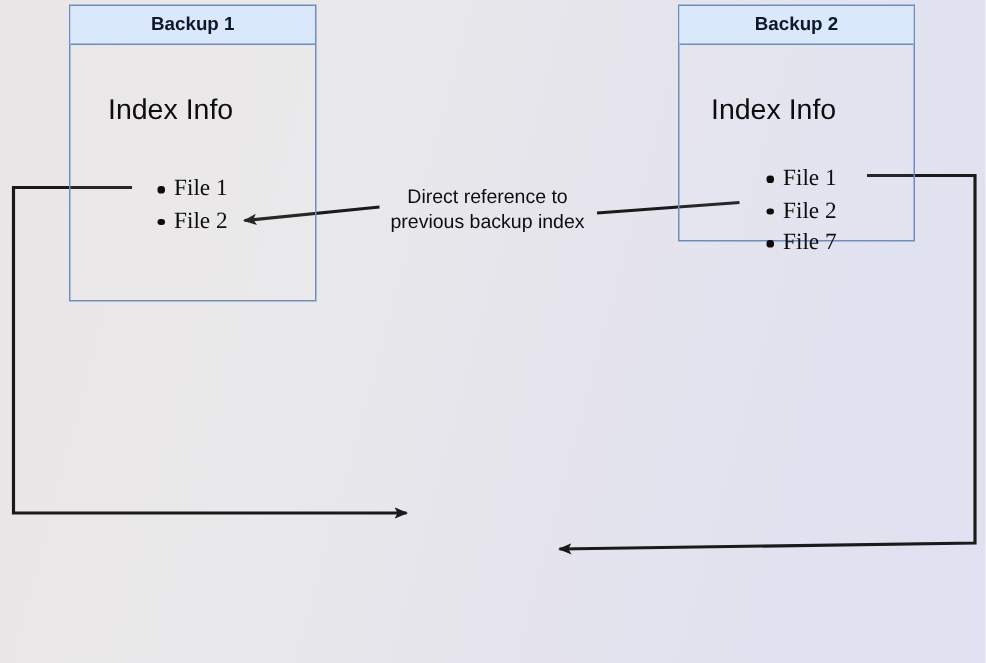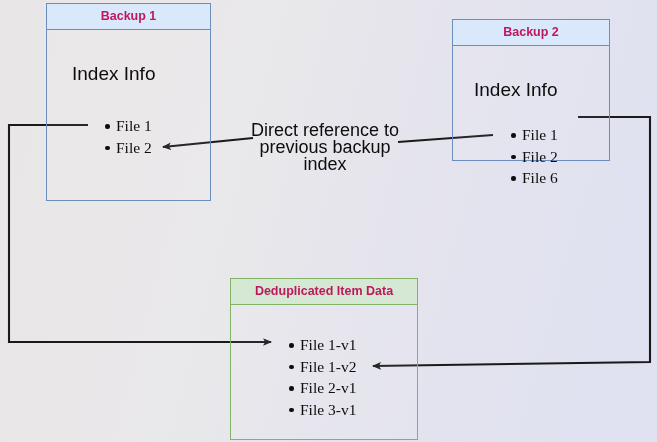--- a/index.html
+++ b/index.html
@@ -46,21 +46,21 @@
     background: rgba(255,255,255,0.06);
   }
   .dbox-header {
     box-sizing: border-box;
     width: 100%;
     height: 26px;
     line-height: 24px;
     text-align: center;
     font-size: 12.5px;
     font-weight: bold;
-    color: #be185d;
+    color: #0f172a;
     border-bottom-width: 1.4px;
     border-bottom-style: solid;
   }
   .dbox-body {
     position: relative;
     width: 100%;
   }
 
   
   .blue {
@@ -109,29 +109,29 @@
     width: 4.5px;
     height: 4.5px;
     border-radius: 50%;
     background: #0d0d0d;
   }
 
   
   .edge-label {
     position: absolute;
     text-align: center;
-    font-size: 18px;
+    font-size: 13px;
     line-height: 17px;
     color: #0d0d0d;
     white-space: pre-line;
   }
 
   
   #box-backup1 { left: 46px;  top: 3px;   width: 165px; height: 198px; }
-  #box-backup2 { left: 452px; top: 3px;   width: 158px; height: 142px; margin-top: 16px; }
+  #box-backup2 { left: 452px; top: 3px;   width: 158px; height: 158px; }
   #box-dedup   { left: 230px; top: 278px; width: 188px; height: 162px; }
 </style>
 </head>
 <body>
 
 <div id="canvas">
 
   <svg id="connectors" viewBox="0 0 657 442" width="657" height="442">
     <defs>
       <marker id="arrow" markerWidth="9" markerHeight="9" refX="8" refY="4.2" orient="auto" markerUnits="userSpaceOnUse">
@@ -158,33 +158,22 @@
     </div>
   </div>
 
   <div class="dbox blue" id="box-backup2">
     <div class="dbox-header">Backup 2</div>
     <div class="dbox-body">
       <div class="subtitle" style="left:21px; top:33px;">Index Info</div>
       <ul class="filelist" id="list-backup2" style="left:53px; top:78px;">
         <li>File 1</li>
         <li>File 2</li>
-        <li>File 6</li>
+        <li>File 7</li>
       </ul>
     </div>
   </div>
 
-  <div class="dbox green" id="box-dedup">
-    <div class="dbox-header">Deduplicated Item Data</div>
-    <div class="dbox-body">
-      <ul class="filelist" id="list-dedup" style="left:53px; top:29px;">
-        <li>File 1-v1</li>
-        <li>File 1-v2</li>
-        <li>File 2-v1</li>
-        <li>File 3-v1</li>
-      </ul>
-    </div>
-  </div>
 
   <div class="edge-label" style="left:250px; top:122px; width:150px;">Direct reference to
 previous backup index</div>
 
 </div>
 
 </body></html>

